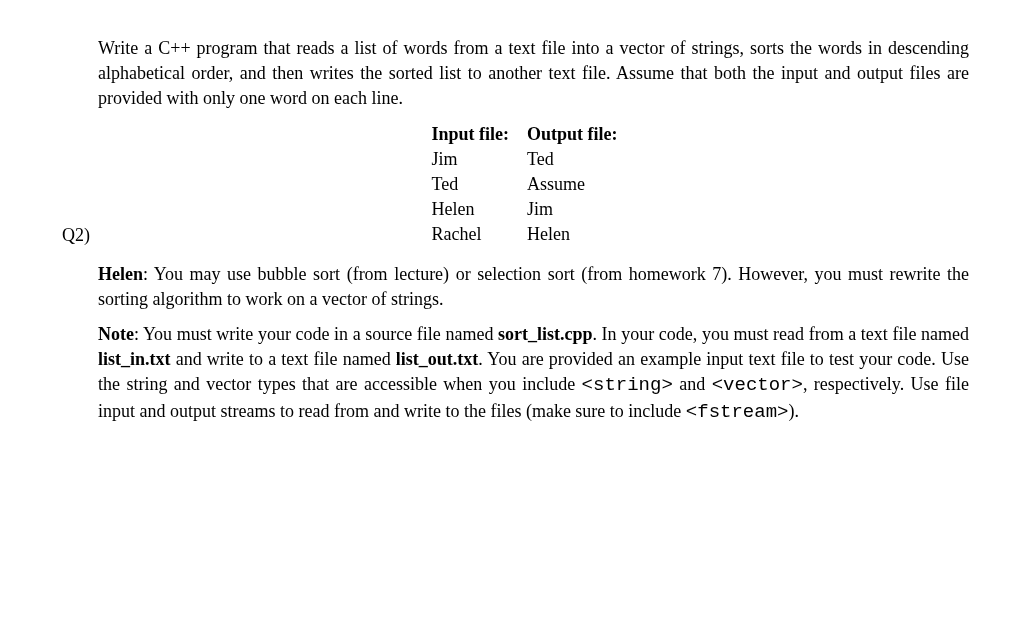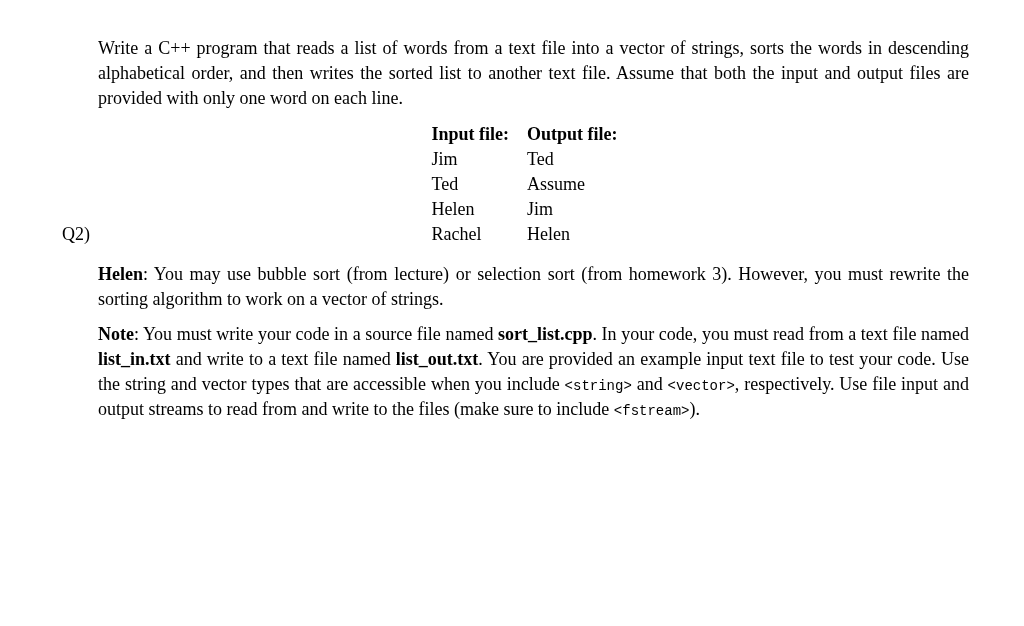--- a/index.html
+++ b/index.html
@@ -42,21 +42,21 @@
       line-height: 1.4;
     }
     .example-table th {
       font-weight: bold;
     }
     .bold {
       font-weight: bold;
     }
     .tt {
       font-family: "Courier New", monospace;
-      font-size: 14px;
+      font-size: 19px;
     }
   </style>
 </head>
 <body>
 
 <div class="question">
   <div class="q-label">Q2)</div>
   <div class="q-body">
 
     <p class="para">Write a C++ program that reads a list of words from a text file into a vector of strings, sorts the words in descending alphabetical order, and then writes the sorted list to another text file. Assume that both the input and output files are provided with only one word on each line.</p>
@@ -81,21 +81,21 @@
         <td>Jim</td>
       </tr>
       <tr>
         <td>Rachel</td>
         <td>Helen</td>
       </tr>
     </tbody>
       </table>
 
     <p class="para">
-      <span class="bold">Helen</span><span>: You may use bubble sort (from lecture) or selection sort (from homework 3). However, you must rewrite the sorting algorithm to work on a vector of strings.</span>
+      <span class="bold">Helen</span><span>: You may use bubble sort (from lecture) or selection sort (from homework 7). However, you must rewrite the sorting algorithm to work on a vector of strings.</span>
     </p>
 
     <p class="para">
       <span class="bold">Note</span><span>: You must write your code in a source file named </span><span class="bold">sort_list.cpp</span><span>. In your code, you must read from a text file named </span><span class="bold">list_in.txt</span><span> and write to a text file named </span><span class="bold">list_out.txt</span><span>. You are provided an example input text file to test your code. Use the string and vector types that are accessible when you include </span><span class="tt">&lt;string&gt;</span><span> and </span><span class="tt">&lt;vector&gt;</span><span>, respectively. Use file input and output streams to read from and write to the files (make sure to include </span><span class="tt">&lt;fstream&gt;</span><span>).</span>
     </p>
 
   </div>
 </div>
 
 </body></html>

